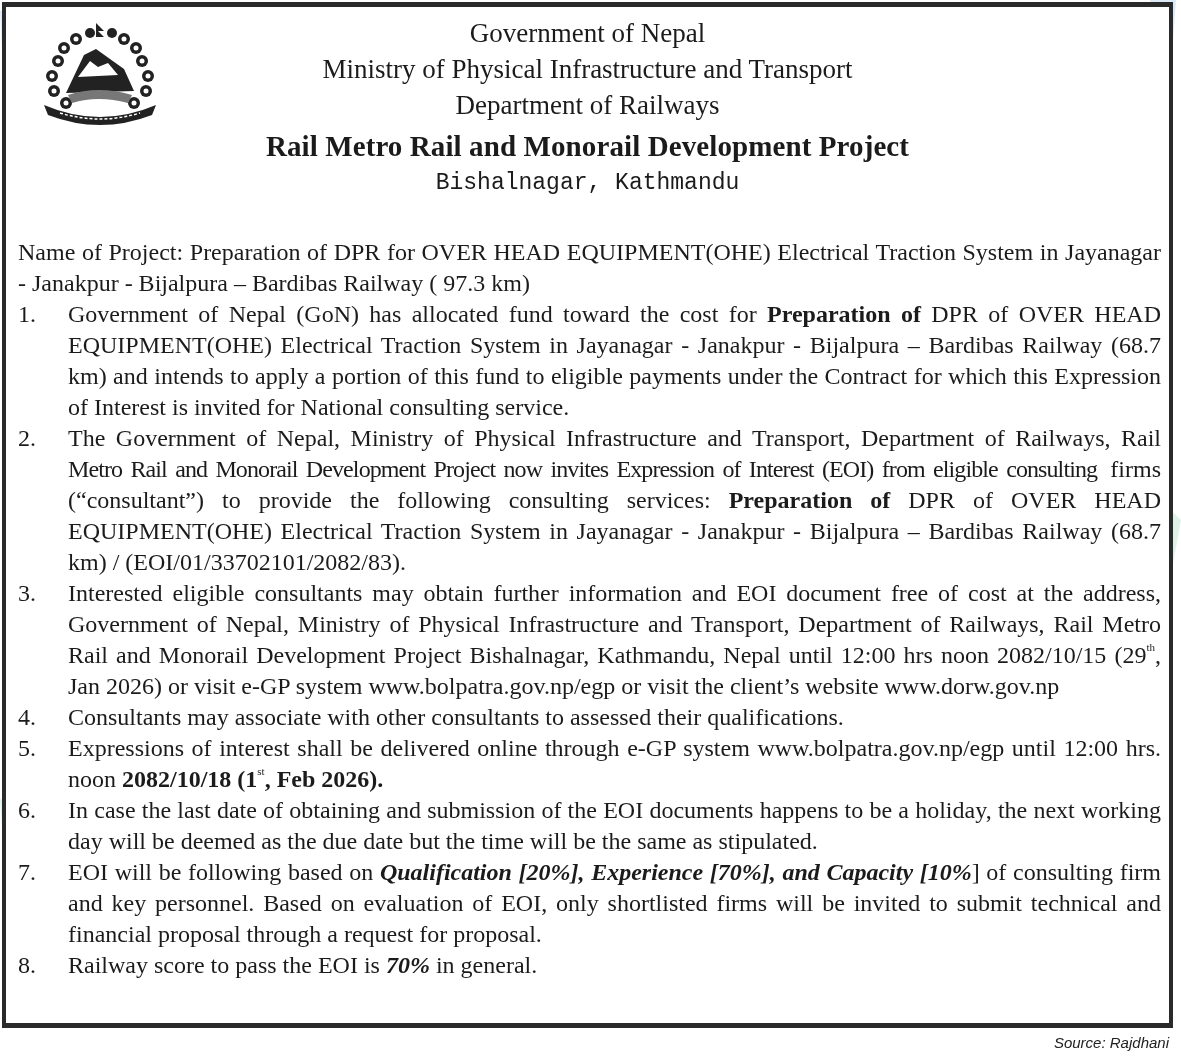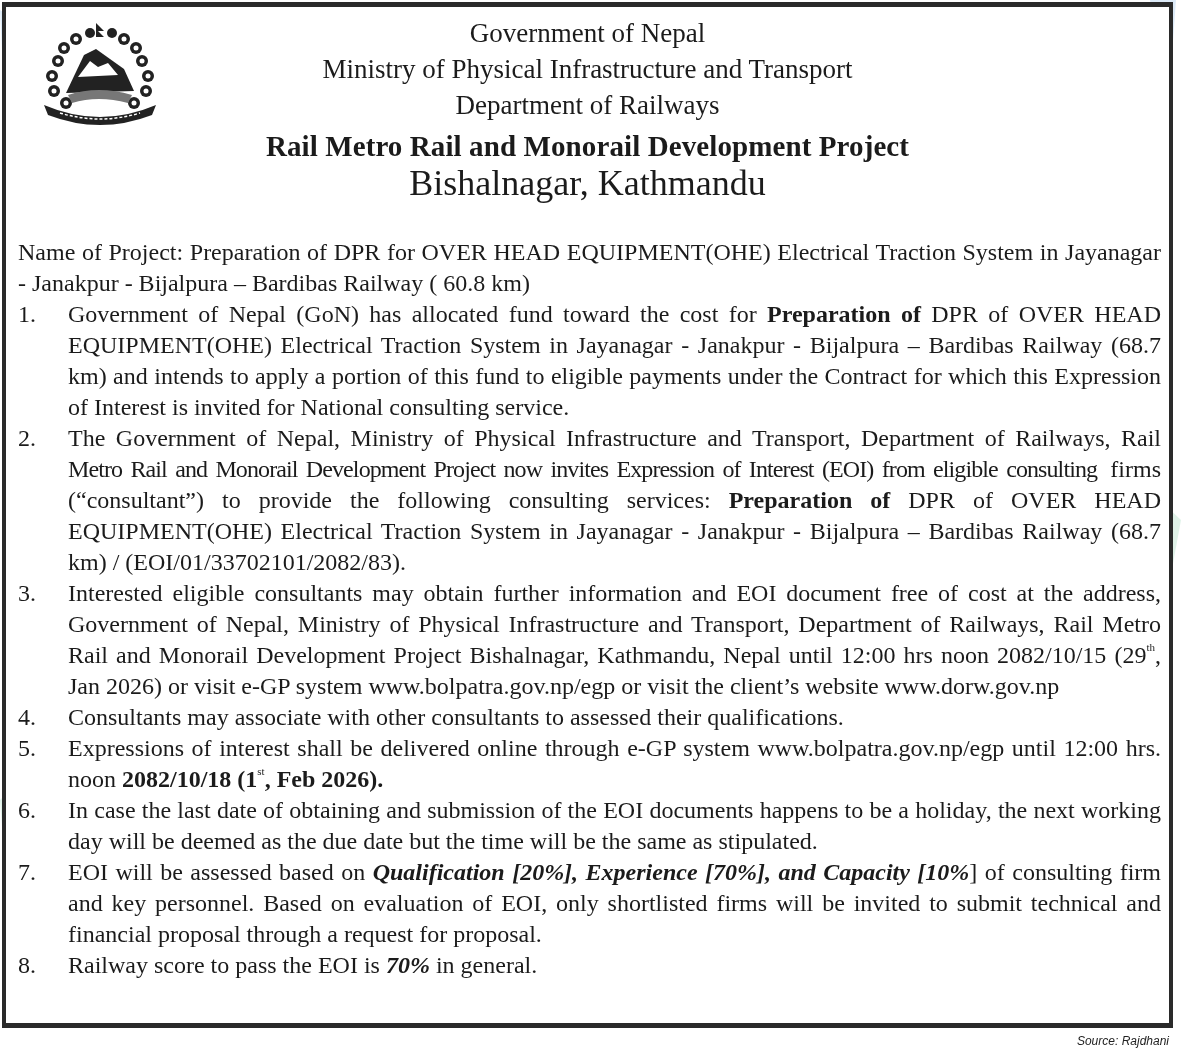--- a/index.html
+++ b/index.html
@@ -6,32 +6,32 @@
   body { width: 1181px; height: 1058px; position: relative; overflow: hidden; font-family: "Liberation Serif", "DejaVu Serif", serif; color: #1b1b1b; }
   .notice {
     position: absolute; left: 2px; top: 2px; width: 1171px; height: 1026px;
     border: 4px solid #2a2a2a; border-top-width: 5px; border-bottom-width: 5px;
     background: #ffffff; box-sizing: border-box;
   }
   .logo { position: absolute; left: 32px; top: 14px; width: 124px; height: 106px; }
   .header { position: absolute; left: 0; right: 0; top: 8px; text-align: center; }
   .h-line { font-size: 27px; line-height: 36px; }
   .h-title { font-size: 29px; font-weight: bold; line-height: 42px; margin-top: 2px; letter-spacing: 0.1px; }
-  .h-loc { font-size: 36px; line-height: 32px; }
+  .h-loc { font-size: 23px; line-height: 32px; font-family: Liberation Mono, monospace; }
   .h-date { font-size: 22px; line-height: 28px; }
   sup { font-size: 11px; vertical-align: top; line-height: 14px; position: relative; top: 0px; }
   .body { position: absolute; left: 12px; right: 8px; top: 230px; font-size: 24px; line-height: 31px; }
   .project { text-align: justify; }
   ol { list-style: none; margin: 0; padding: 0; }
   li { position: relative; padding-left: 50px; text-align: justify; }
   .num { position: absolute; left: 0; top: 0; width: 40px; }
   .tight { letter-spacing: -0.9px; word-spacing: -4px; }
   b { font-weight: bold; }
   .bi { font-weight: bold; font-style: italic; }
-  .source { position: absolute; right: 12px; top: 1034px; font-family: "Liberation Sans", "DejaVu Sans", sans-serif; font-style: italic; font-size: 12px; color: #222; }
+  .source { position: absolute; right: 12px; top: 1034px; font-family: "Liberation Sans", "DejaVu Sans", sans-serif; font-style: italic; font-size: 15px; color: #222; }
   .wm { position: absolute; pointer-events: none; opacity: 0.35; }
 </style>
 </head>
 <body>
 
 <svg class="wm" width="1181" height="1058" style="left:0;top:0;">
   <polygon points="1150,0 1176,0 1168,110" fill="#9ec4ea"></polygon>
   <polygon points="0,10 14,20 4,90" fill="#9ec4ea"></polygon>
   <polygon points="1160,500 1181,520 1170,580" fill="#a8dcc0"></polygon>
   <polygon points="0,800 10,790 6,880" fill="#a8dcc0"></polygon>
@@ -87,21 +87,21 @@
 
   <div class="header">
     <div class="h-line">Government of Nepal</div>
     <div class="h-line">Ministry of Physical Infrastructure and Transport</div>
     <div class="h-line">Department of Railways</div>
     <div class="h-title">Rail Metro Rail and Monorail Development Project</div>
     <div class="h-loc">Bishalnagar, Kathmandu</div>
   </div>
 
   <div class="body">
-    <div class="project">Name of Project: Preparation of DPR for OVER HEAD EQUIPMENT(OHE)  Electrical Traction System in Jayanagar  - Janakpur - Bijalpura – Bardibas Railway ( 60.8 km)</div>
+    <div class="project">Name of Project: Preparation of DPR for OVER HEAD EQUIPMENT(OHE)  Electrical Traction System in Jayanagar  - Janakpur - Bijalpura – Bardibas Railway ( 97.3 km)</div>
     <ol>
       <li>
         <span class="num">1.</span>
         <span>Government of Nepal (GoN) has allocated fund toward the cost for </span><b>Preparation of</b><span> DPR of OVER HEAD EQUIPMENT(OHE) Electrical Traction System in Jayanagar - Janakpur - Bijalpura – Bardibas Railway (68.7 km) and intends to apply a portion of this fund to eligible payments under the Contract for which this Expression of Interest is invited for National consulting service.</span>
       </li>
       <li>
         <span class="num">2.</span>
         <span>The Government of Nepal, Ministry of Physical Infrastructure and Transport, Department of Railways, Rail </span><span class="tight">Metro Rail and Monorail Development Project now invites Expression of Interest (EOI) from eligible consulting</span><span> firms (“consultant”) to provide the following consulting services: </span><b>Preparation of</b><span> DPR of OVER HEAD EQUIPMENT(OHE) Electrical Traction System in Jayanagar - Janakpur - Bijalpura – Bardibas  Railway (68.7 km) / (EOI/01/33702101/2082/83).</span>
       </li>
       <li>
@@ -115,21 +115,21 @@
       <li>
         <span class="num">5.</span>
         <span>Expressions of interest shall be delivered online through e-GP system www.bolpatra.gov.np/egp   until 12:00 hrs. noon </span><b>2082/10/18 (1</b><sup>st</sup><b>, Feb 2026).</b>
       </li>
       <li>
         <span class="num">6.</span>
         <span>In case the last date of obtaining and submission of the EOI documents happens to be a holiday, the next working day will be deemed as the due date but the time will be the same as stipulated.</span>
       </li>
       <li>
         <span class="num">7.</span>
-        <span>EOI will be assessed based on </span><span class="bi">Qualification [20%], Experience [70%], and Capacity [10%</span><span>] of consulting firm and key personnel. Based on evaluation of EOI, only shortlisted firms will be invited to submit technical and financial proposal through a request for proposal.</span>
+        <span>EOI will be following based on </span><span class="bi">Qualification [20%], Experience [70%], and Capacity [10%</span><span>] of consulting firm and key personnel. Based on evaluation of EOI, only shortlisted firms will be invited to submit technical and financial proposal through a request for proposal.</span>
       </li>
       <li>
         <span class="num">8.</span>
         <span>Railway score to pass the EOI is </span><span class="bi">70%</span><span> in general.</span>
       </li>
     </ol>
   </div>
 </div>
 
 <div class="source">Source: Rajdhani</div>

